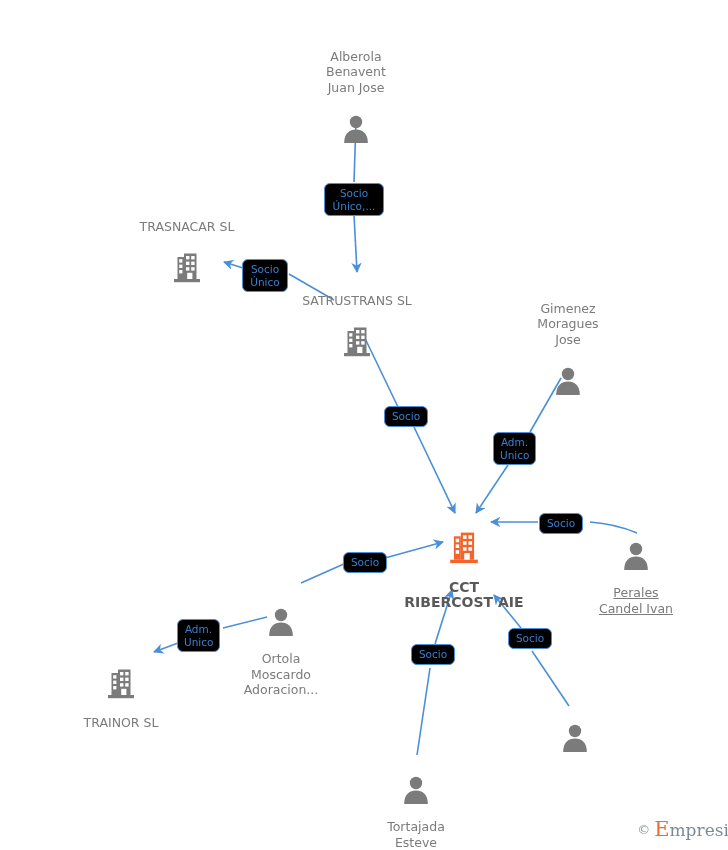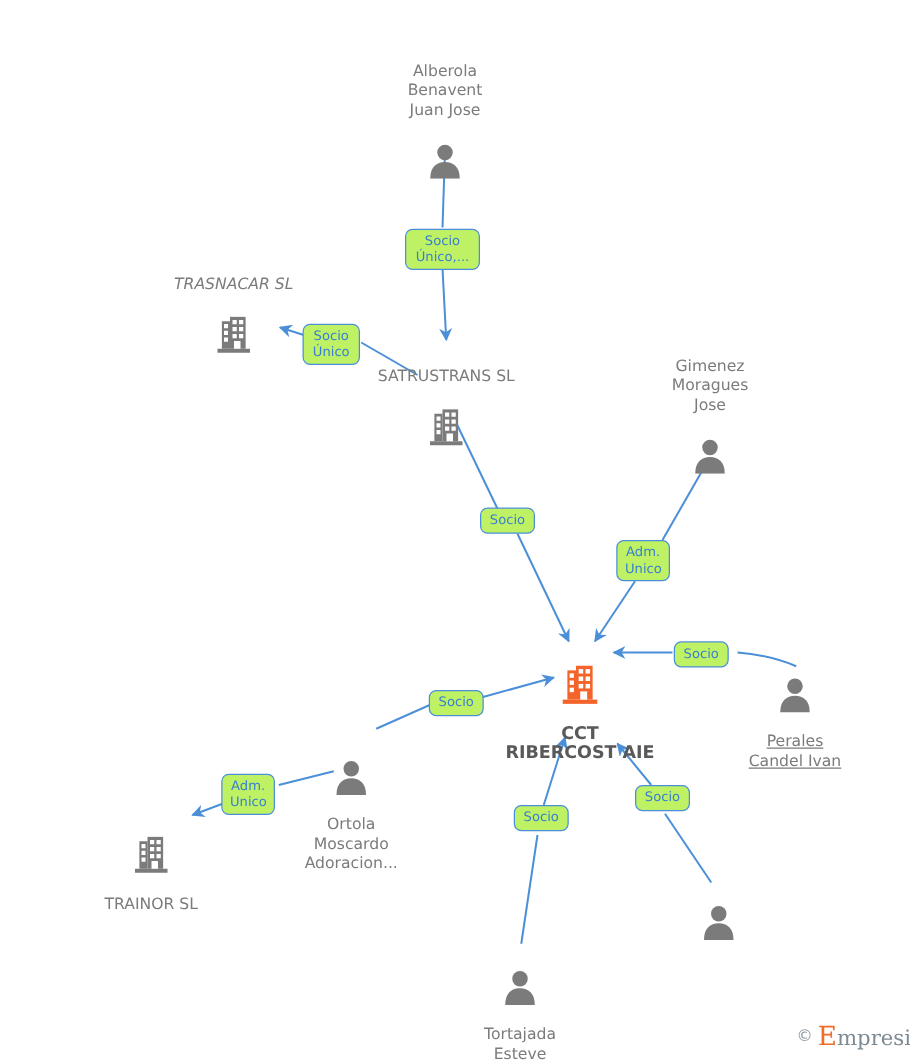--- a/index.html
+++ b/index.html
@@ -48,21 +48,21 @@
     line-height: 15px;
   }
   .node .label-above {
     display: block;
     margin-bottom: 2px;
   }
   .edge-label {
     position: absolute;
     border: 1.4px solid #4a8fd8;
     border-radius: 6px;
-    background: #bef264;
+    background: #000000;
     color: #3a7fcf;
     font-size: 10.5px;
     line-height: 12.5px;
     text-align: center;
     padding: 3px 6px 3px 6px;
     white-space: pre-line;
     box-sizing: border-box;
   }
   #watermark {
     position: absolute;
@@ -137,21 +137,21 @@
 Benavent
 Juan Jose</span>
     <span class="icon-wrap">
       <svg width="30" height="30" viewBox="0 0 30 30" xmlns="http://www.w3.org/2000/svg">
         <circle cx="15" cy="9" r="6.2" fill="#7b7b7b"></circle>
         <path d="M 3.2 30 C 3.2 20.5 8.2 16.6 15 16.6 C 21.8 16.6 26.8 20.5 26.8 30 Z" fill="#7b7b7b"></path>
       </svg>
     </span>
   </div>
 
-  <div class="node company" style="left:110px; top:203px; width:112px;font-style:italic;">
+  <div class="node company" style="left:110px; top:203px; width:112px;">
     <span class="label label-above">TRASNACAR SL</span>
     <span class="icon-wrap">
       <svg width="30" height="32" viewBox="0 0 30 32" xmlns="http://www.w3.org/2000/svg">
         <rect x="5.5" y="5" width="6.5" height="22" fill="#7b7b7b"></rect>
         <rect x="12" y="1.5" width="12.5" height="25.5" fill="#7b7b7b"></rect>
         <rect x="2" y="27" width="26" height="3.2" fill="#7b7b7b"></rect>
         <rect x="7.2" y="7.2" width="3.2" height="3.4" fill="#ffffff"></rect>
         <rect x="7.2" y="12.6" width="3.2" height="3.4" fill="#ffffff"></rect>
         <rect x="7.2" y="18" width="3.2" height="3.4" fill="#ffffff"></rect>
         <rect x="14" y="4" width="3.4" height="3.4" fill="#ffffff"></rect>
@@ -179,21 +179,21 @@
         <rect x="19.2" y="4" width="3.4" height="3.4" fill="#ffffff"></rect>
         <rect x="14" y="9.6" width="3.4" height="3.4" fill="#ffffff"></rect>
         <rect x="19.2" y="9.6" width="3.4" height="3.4" fill="#ffffff"></rect>
         <rect x="14" y="15.2" width="3.4" height="3.4" fill="#ffffff"></rect>
         <rect x="19.2" y="15.2" width="3.4" height="3.4" fill="#ffffff"></rect>
         <rect x="15.2" y="20.8" width="5.2" height="6.2" fill="#ffffff"></rect>
       </svg>
     </span>
   </div>
 
-  <div class="node person" style="left:492px; top:269px; width:110px;">
+  <div class="node person" style="left:492px; top:285px; width:110px;">
     <span class="label label-above">Gimenez
 Moragues
 Jose</span>
     <span class="icon-wrap">
       <svg width="30" height="30" viewBox="0 0 30 30" xmlns="http://www.w3.org/2000/svg">
         <circle cx="15" cy="9" r="6.2" fill="#7b7b7b"></circle>
         <path d="M 3.2 30 C 3.2 20.5 8.2 16.6 15 16.6 C 21.8 16.6 26.8 20.5 26.8 30 Z" fill="#7b7b7b"></path>
       </svg>
     </span>
   </div>

